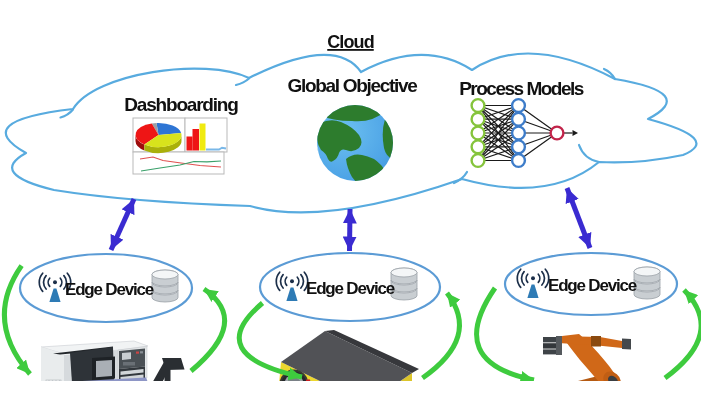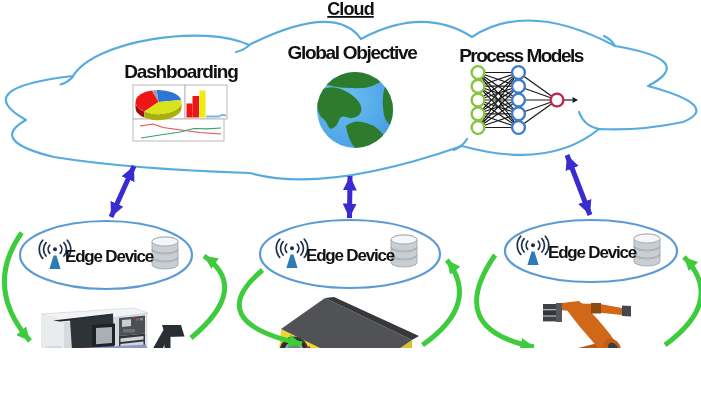--- a/index.html
+++ b/index.html
@@ -1,17 +1,17 @@
 <!DOCTYPE html>
 <html><head>
 <meta charset="utf-8">
 <style>
   html,body{margin:0;padding:0;background:#fff;}
   #stage{position:relative;width:701px;height:348px;overflow:hidden;
-         font-family:"Liberation Sans", sans-serif;}
+         font-family:"Liberation Sans", sans-serif;margin-top:33px;}
   svg{position:absolute;left:0;top:0;}
   text{font-family:"Liberation Sans", sans-serif;font-weight:bold;fill:#111;}
 </style>
 </head>
 <body>
 <div id="stage">
 <svg width="701" height="400" viewBox="0 0 701 400">
 <defs>
   <marker id="mb" markerWidth="3" markerHeight="2.8" refX="2.9" refY="1.4" orient="auto-start-reverse" markerUnits="strokeWidth">
     <path d="M0,0 L2.9,1.4 L0,2.8 Z" fill="#3a2bd1"></path>

